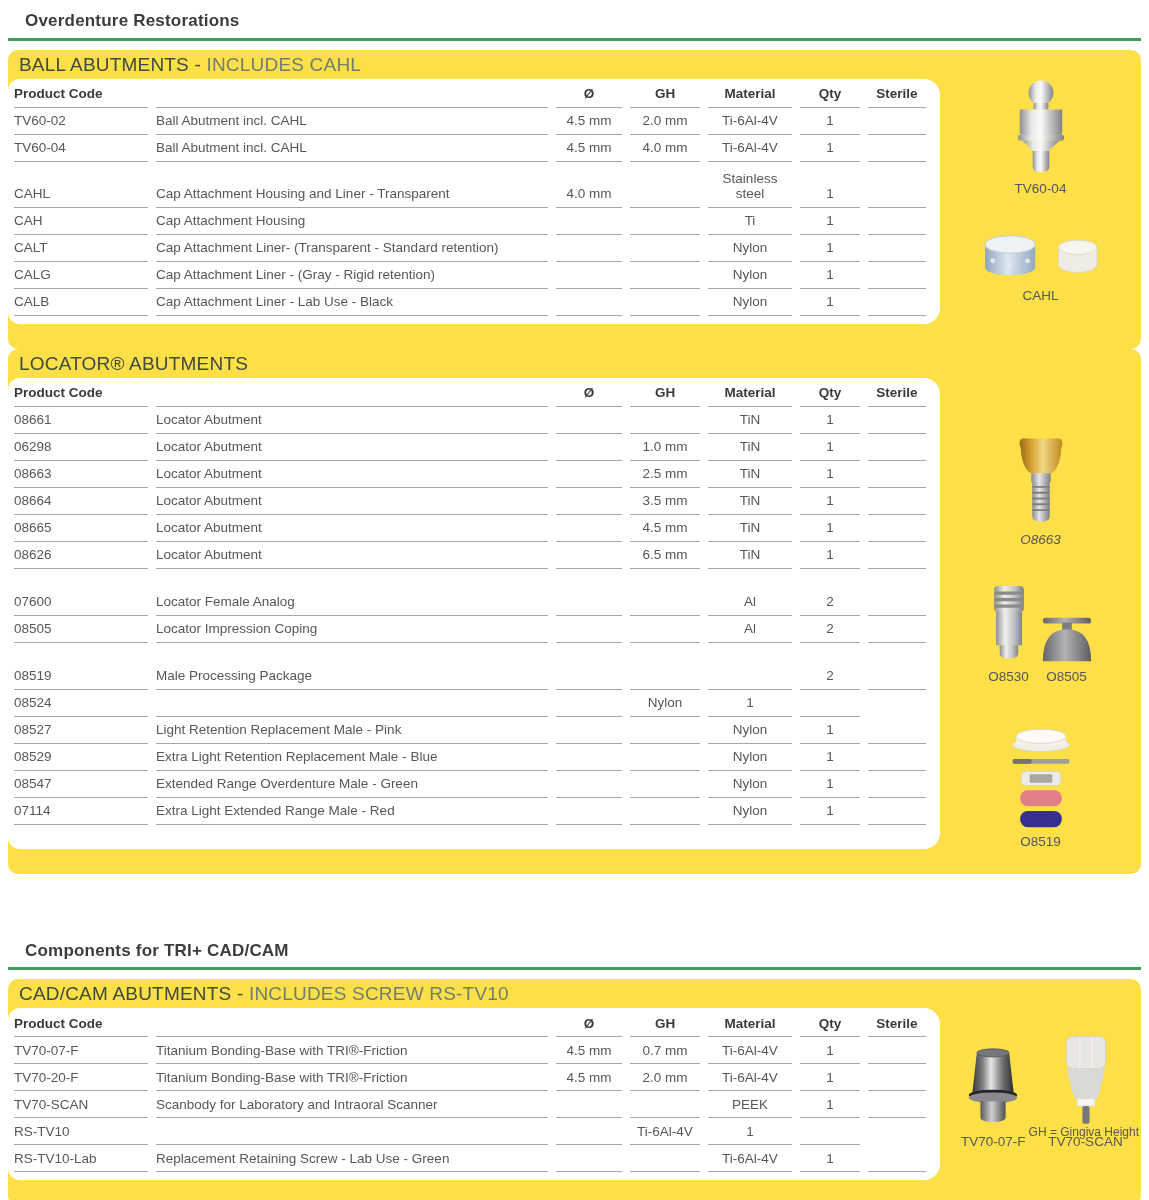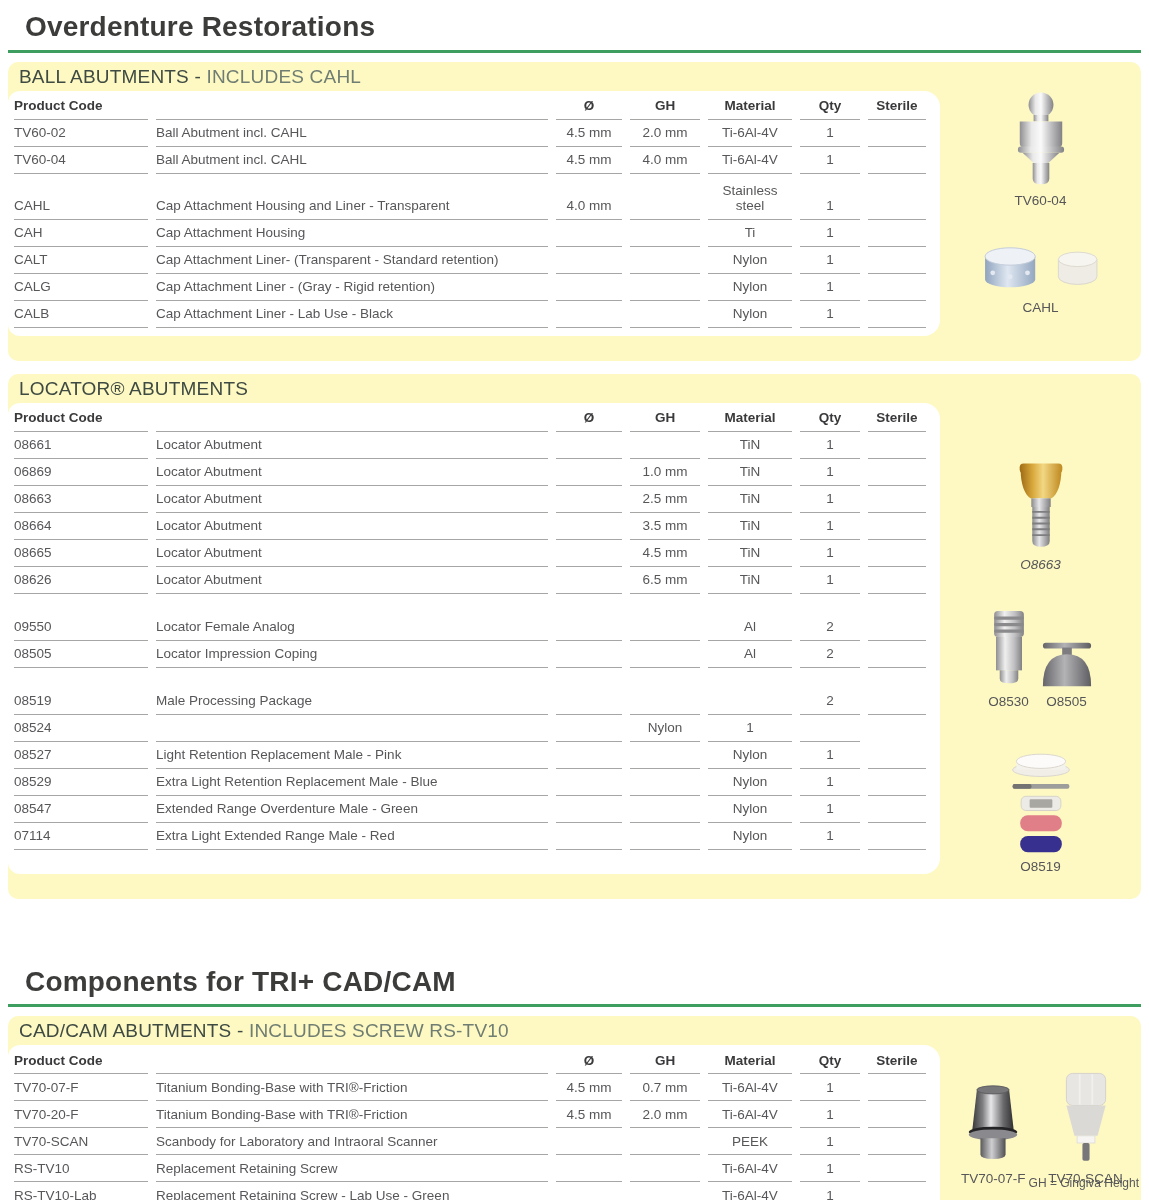--- a/index.html
+++ b/index.html
@@ -3,29 +3,29 @@
 <meta charset="utf-8">
 <style>
   * { margin:0; padding:0; box-sizing:border-box; }
   html,body { background:#ffffff; }
   body {
     width:1149px; height:1200px; overflow:hidden; position:relative;
     font-family:"Liberation Sans", sans-serif; color:#3c3c3b;
   }
   .page { padding:0 8px; }
   .page-title {
-    font-size:28px; font-weight:bold; color:#3c3c3b;
+    font-size:17px; font-weight:bold; color:#3c3c3b;
     padding:12px 0 7px 17px; letter-spacing:0.2px; line-height:1.1;
   }
   .page-title.second { margin-top:56px; }
   .green-rule { height:3px; background:#3d9e5f; }
   .rule-gap { height:9px; }
 
   .panel {
-    background:#fef9c3; border-radius:10px; margin-bottom:13px; overflow:hidden;
+    background:#fde047; border-radius:10px; overflow:hidden;
   }
   .banner { padding:5px 0 4px 11px; font-size:19px; letter-spacing:0.2px; line-height:1.05; }
   .banner-main { color:#3e4a42; }
   .banner-sub  { color:#6f7d72; }
 
   .panel-body { display:flex; padding-bottom:25px; }
   .card {
     background:#ffffff; border-radius:12px 16px 16px 12px;
     flex:0 0 932px; width:932px;
     padding:2px 14px 8px 6px;
@@ -57,21 +57,21 @@
   .mt--4 { margin-top:-2px; }
   .mt-34 { margin-top:34px; }
   .mt-62 { margin-top:58px;font-style:italic; }
   .mt-36 { margin-top:36px; }
   .mt-40 { margin-top:40px; }
   .mt-26 { margin-top:24px; }
   .gap-26 { }
   .gap-22 { gap:20px; }
 
   .footnote {
-    position:absolute; right:10px; top:1176px;
+    position:absolute; right:10px; top:1125px;
     font-size:12px; color:#57575a;
   }
 </style>
 </head>
 <body>
 
 <div class="page">
 
   <h1 class="page-title">Overdenture Restorations</h1>
   <div class="green-rule"></div>
@@ -338,21 +338,21 @@
               </div>
               <div class="tcell c-center">
                 <span>1</span>
               </div>
               <div class="tcell c-center">
                 <span></span>
               </div>
             </div>
             <div class="tgrid trow">
               <div class="tcell">
-                <span>06869</span>
+                <span>06298</span>
               </div>
               <div class="tcell">
                 <span>Locator Abutment</span>
               </div>
               <div class="tcell c-center">
                 <span></span>
               </div>
               <div class="tcell c-center">
                 <span>1.0 mm</span>
               </div>
@@ -454,21 +454,21 @@
               <div class="tcell c-center">
                 <span>1</span>
               </div>
               <div class="tcell c-center">
                 <span></span>
               </div>
             </div>
             <div class="gap-row"></div>
             <div class="tgrid trow">
               <div class="tcell">
-                <span>09550</span>
+                <span>07600</span>
               </div>
               <div class="tcell">
                 <span>Locator Female Analog</span>
               </div>
               <div class="tcell c-center">
                 <span></span>
               </div>
               <div class="tcell c-center">
                 <span></span>
               </div>
@@ -810,23 +810,20 @@
               <div class="tcell c-center">
                 <span>1</span>
               </div>
               <div class="tcell c-center">
                 <span></span>
               </div>
             </div>
             <div class="tgrid trow">
               <div class="tcell">
                 <span>RS-TV10</span>
-              </div>
-              <div class="tcell">
-                <span>Replacement Retaining Screw</span>
               </div>
               <div class="tcell c-center">
                 <span></span>
               </div>
               <div class="tcell c-center">
                 <span></span>
               </div>
               <div class="tcell c-center">
                 <span>Ti-6Al-4V</span>
               </div>

